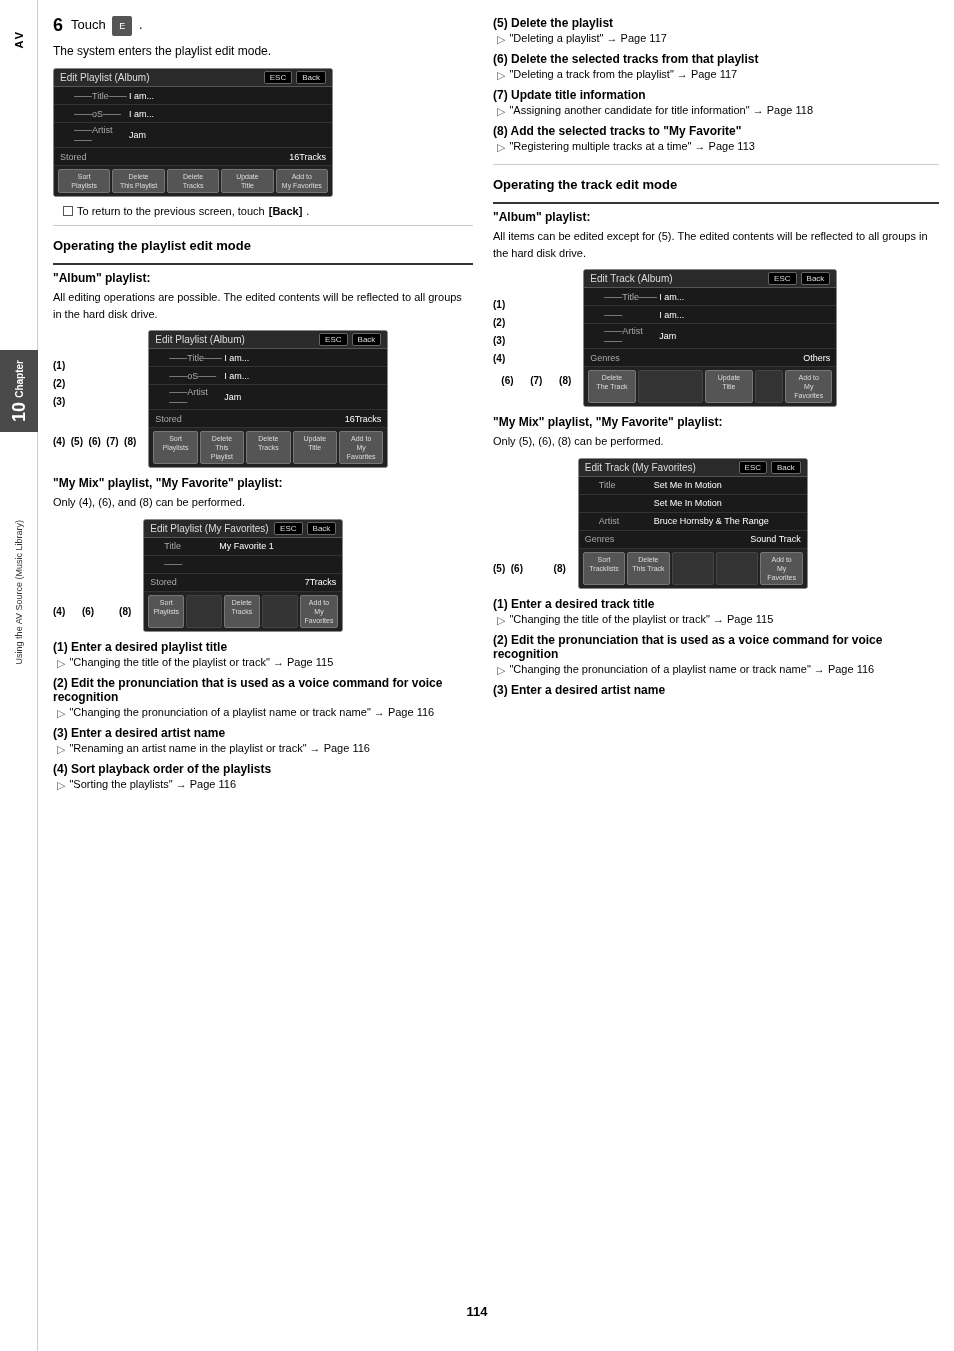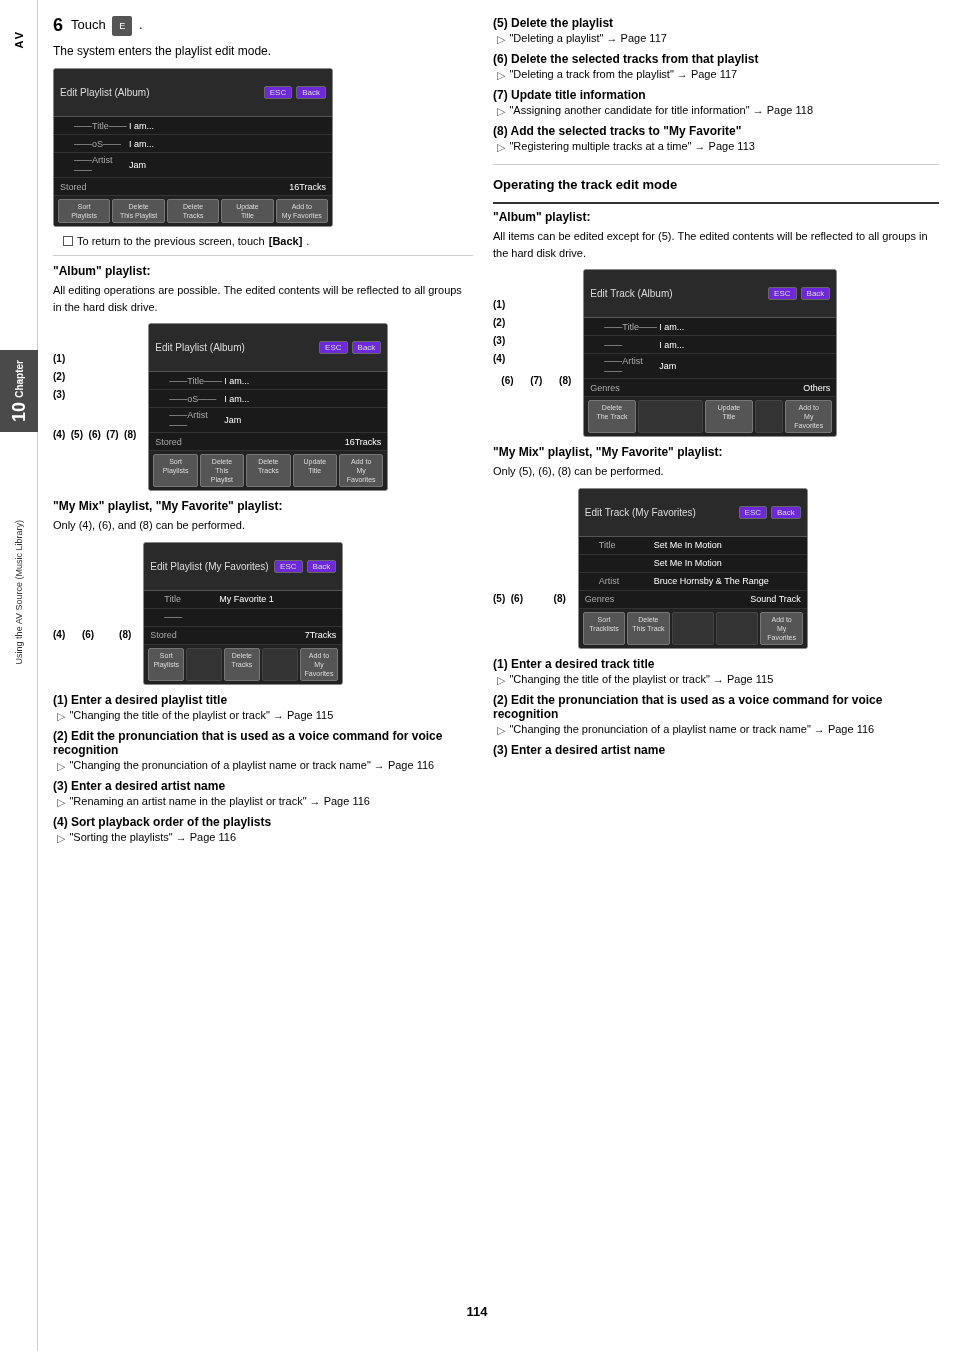--- a/index.html
+++ b/index.html
@@ -151,39 +151,39 @@
       margin: 8px 0 8px 20px;
       overflow: hidden;
       background: #1a1a1a;
       width: 280px;
     }
 
     .screen-header {
       background: #2a2a2a;
       color: #fff;
       font-size: 10px;
-      padding: 17px 6px;
+      padding: 2px 6px;
       display: flex;
       justify-content: space-between;
       align-items: center;
       border-bottom: 1px solid #555;
     }
 
     .screen-header-title {
       font-size: 10px;
       color: #ddd;
     }
 
     .screen-header-buttons {
       display: flex;
       gap: 4px;
     }
 
     .screen-btn {
-      background: #6d28d9;
+      background: #000000;
       color: #ddd;
       font-size: 8px;
       padding: 1px 5px;
       border-radius: 2px;
       border: 1px solid #666;
     }
 
     .screen-row {
       display: flex;
       align-items: center;
@@ -444,20 +444,21 @@
 
       <div class="back-note">
         <span class="checkbox-sym"></span>
         <span>To return to the previous screen, touch</span>
         <span class="bold-bracket">[Back]</span>
         <span>.</span>
       </div>
 
       <hr class="h-divider">
 
+      <div class="section-heading">Operating the playlist edit mode</div>
 
       <div class="subsection-heading">"Album" playlist:</div>
       <div class="body-text">All editing operations are possible. The edited contents will be reflected to all groups in the hard disk drive.</div>
 
       <div class="diagram-container">
         <div class="labeled-screen">
           <div class="row-labels-left">
             <div class="row-label">(1)</div>
             <div class="row-label">(2)</div>
             <div class="row-label">(3)</div>

